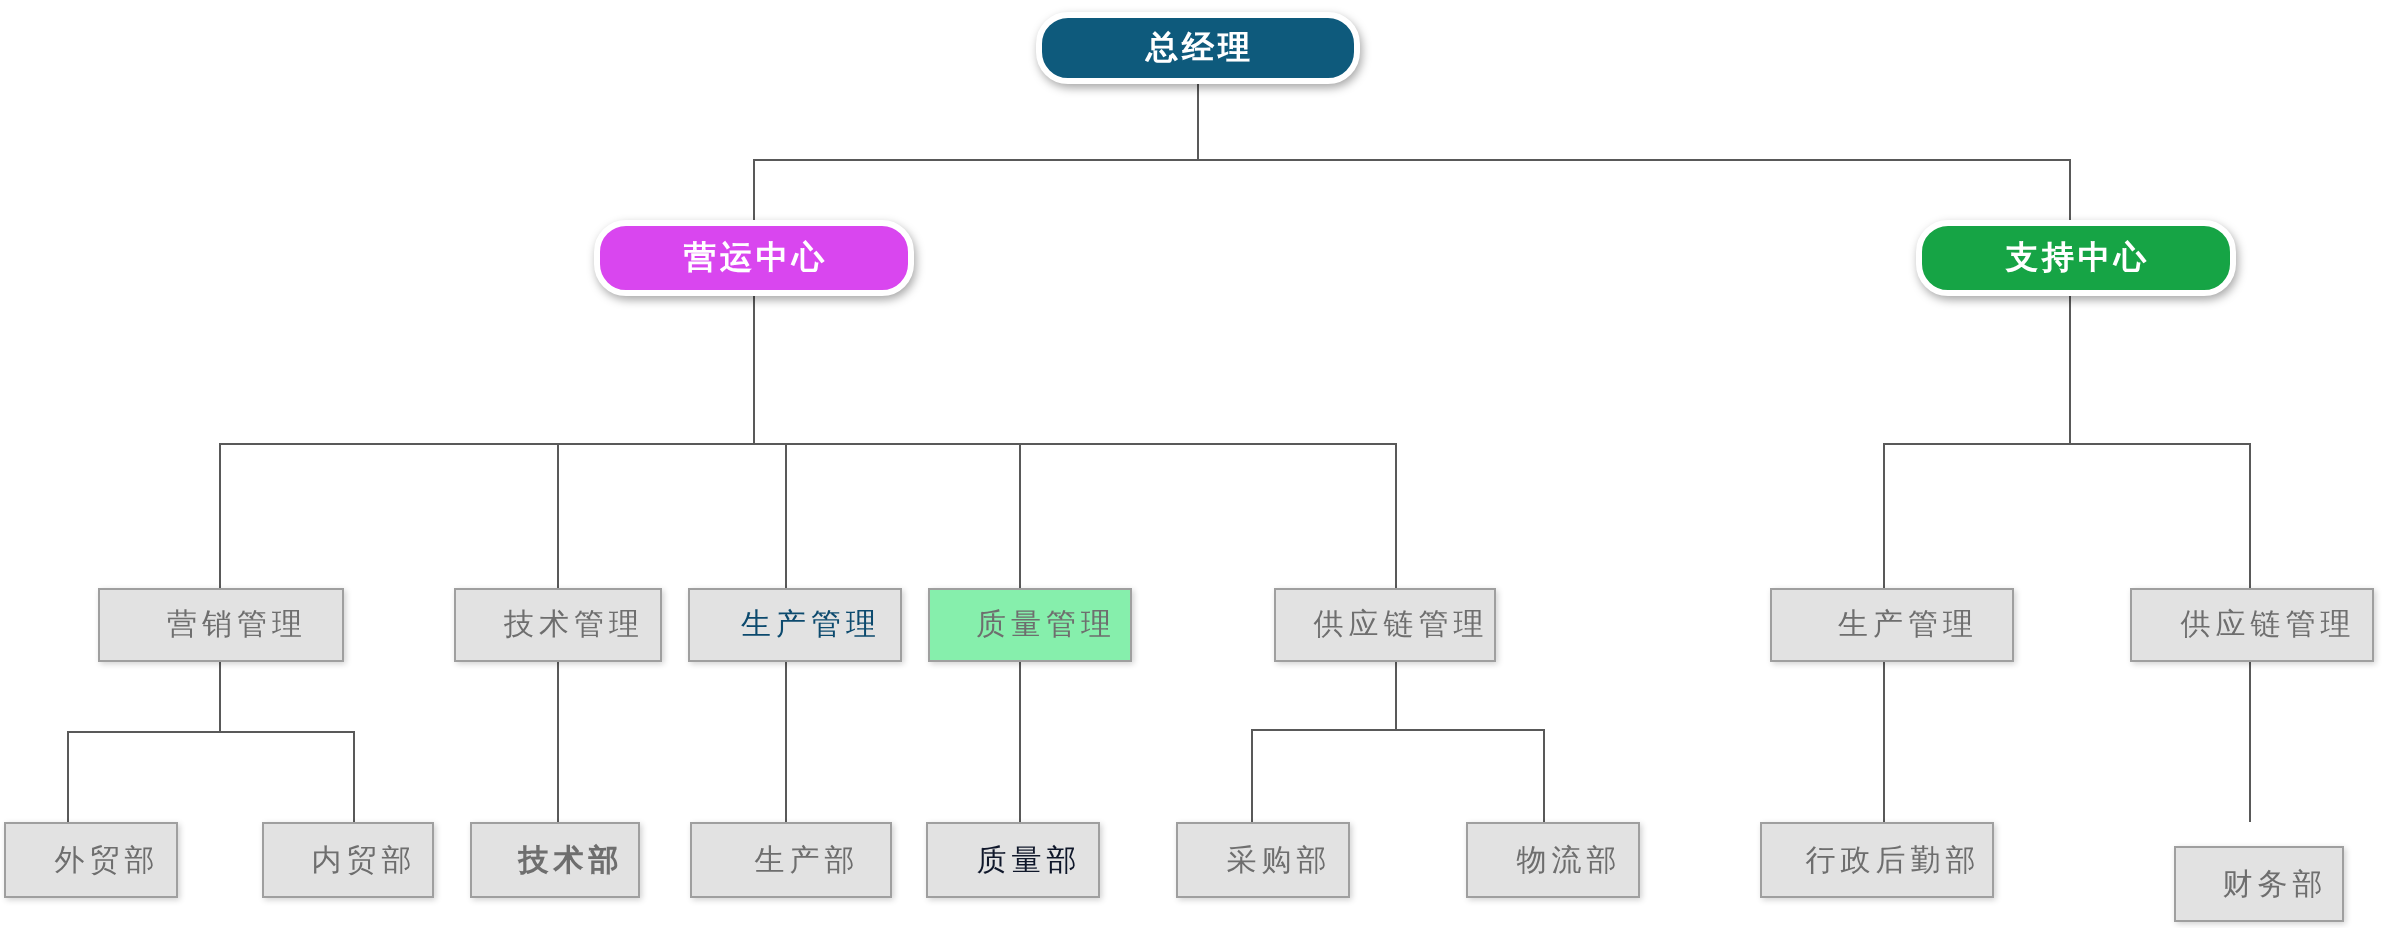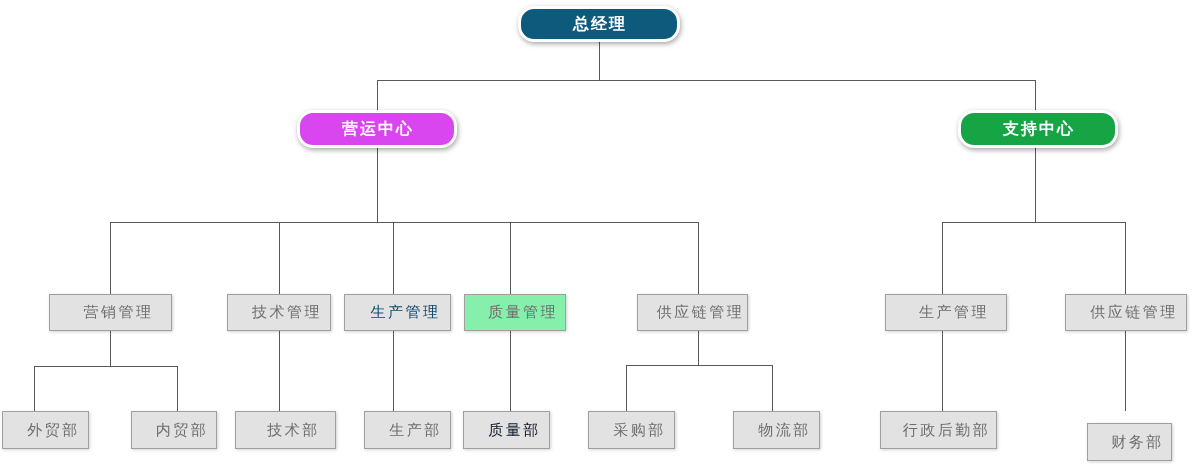--- a/index.html
+++ b/index.html
@@ -90,21 +90,21 @@
   <div class="node dept" style="left: 49px; top: 294px; width: 123px; height: 37px; background: rgb(226, 226, 226); border-color: rgb(159, 159, 159); color: rgb(110, 110, 110);">营销管理</div>
   <div class="node dept" style="left: 227px; top: 294px; width: 104px; height: 37px; background: rgb(226, 226, 226); border-color: rgb(159, 159, 159); color: rgb(110, 110, 110);">技术管理</div>
   <div class="node dept" style="left: 344px; top: 294px; width: 107px; height: 37px; background: rgb(226, 226, 226); border-color: rgb(159, 159, 159); color: #0c4a6e;">生产管理</div>
   <div class="node dept" style="left: 464px; top: 294px; width: 102px; height: 37px; background: #86efac; border-color: rgb(159, 159, 159); color: rgb(110, 110, 110);">质量管理</div>
   <div class="node dept" style="left: 637px; top: 294px; width: 111px; height: 37px; background: rgb(226, 226, 226); border-color: rgb(159, 159, 159); color: rgb(110, 110, 110); text-align: right;">供应链管理</div>
   <div class="node dept" style="left: 885px; top: 294px; width: 122px; height: 37px; background: rgb(226, 226, 226); border-color: rgb(159, 159, 159); color: rgb(110, 110, 110);">生产管理</div>
   <div class="node dept" style="left: 1065px; top: 294px; width: 122px; height: 37px; background: rgb(226, 226, 226); border-color: rgb(159, 159, 159); color: rgb(110, 110, 110);">供应链管理</div>
 
   <div class="node dept" style="left: 2px; top: 411px; width: 87px; height: 38px; background: rgb(226, 226, 226); border-color: rgb(159, 159, 159); color: rgb(110, 110, 110);">外贸部</div>
   <div class="node dept" style="left: 131px; top: 411px; width: 86px; height: 38px; background: rgb(226, 226, 226); border-color: rgb(159, 159, 159); color: rgb(110, 110, 110);">内贸部</div>
-  <div class="node dept" style="left: 235px; top: 411px; width: 101px; height: 38px; background: rgb(226, 226, 226); border-color: rgb(159, 159, 159); color: rgb(110, 110, 110);">技术部</div>
-  <div class="node dept" style="left: 345px; top: 411px; width: 87px; height: 38px; background: rgb(226, 226, 226); border-color: rgb(159, 159, 159); color: rgb(110, 110, 110); margin-left: 19px;">生产部</div>
+  <div class="node dept" style="left: 235px; top: 411px; width: 85px; height: 38px; background: rgb(226, 226, 226); border-color: rgb(159, 159, 159); color: rgb(110, 110, 110); font-weight: bold;">技术部</div>
+  <div class="node dept" style="left: 345px; top: 411px; width: 101px; height: 38px; background: rgb(226, 226, 226); border-color: rgb(159, 159, 159); color: rgb(110, 110, 110);">生产部</div>
   <div class="node dept" style="left: 463px; top: 411px; width: 87px; height: 38px; background: rgb(226, 226, 226); border-color: rgb(159, 159, 159); color: #0f172a;">质量部</div>
   <div class="node dept" style="left: 588px; top: 411px; width: 87px; height: 38px; background: rgb(226, 226, 226); border-color: rgb(159, 159, 159); color: rgb(110, 110, 110);">采购部</div>
   <div class="node dept" style="left: 733px; top: 411px; width: 87px; height: 38px; background: rgb(226, 226, 226); border-color: rgb(159, 159, 159); color: rgb(110, 110, 110);">物流部</div>
   <div class="node dept" style="left: 880px; top: 411px; width: 117px; height: 38px; background: rgb(226, 226, 226); border-color: rgb(159, 159, 159); color: rgb(110, 110, 110);">行政后勤部</div>
   <div class="node dept" style="left: 1087px; top: 411px; width: 85px; height: 38px; background: rgb(226, 226, 226); border-color: rgb(159, 159, 159); color: rgb(110, 110, 110); margin-top: 12px;">财务部</div>
 
 </div>
 
 </body></html>

